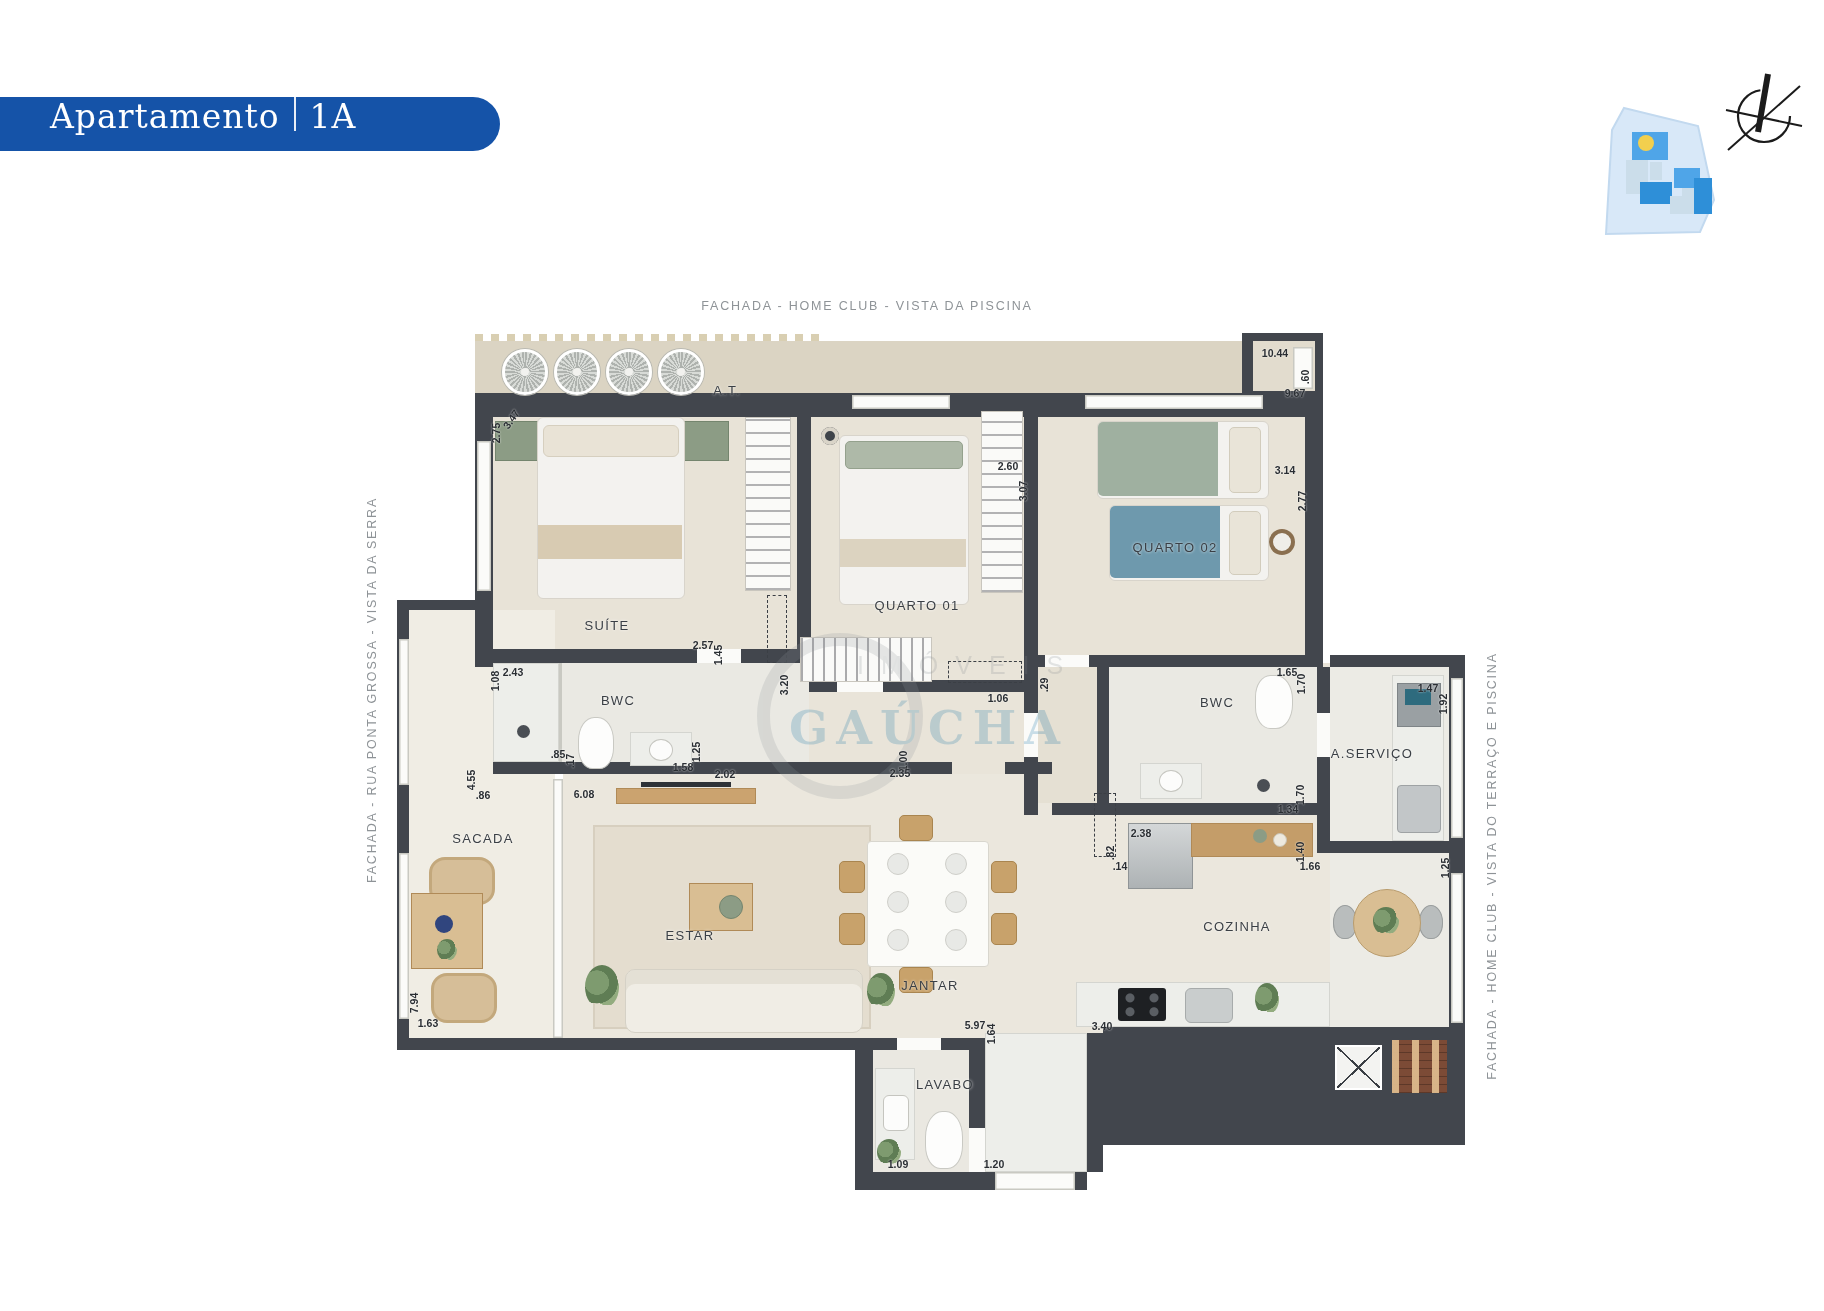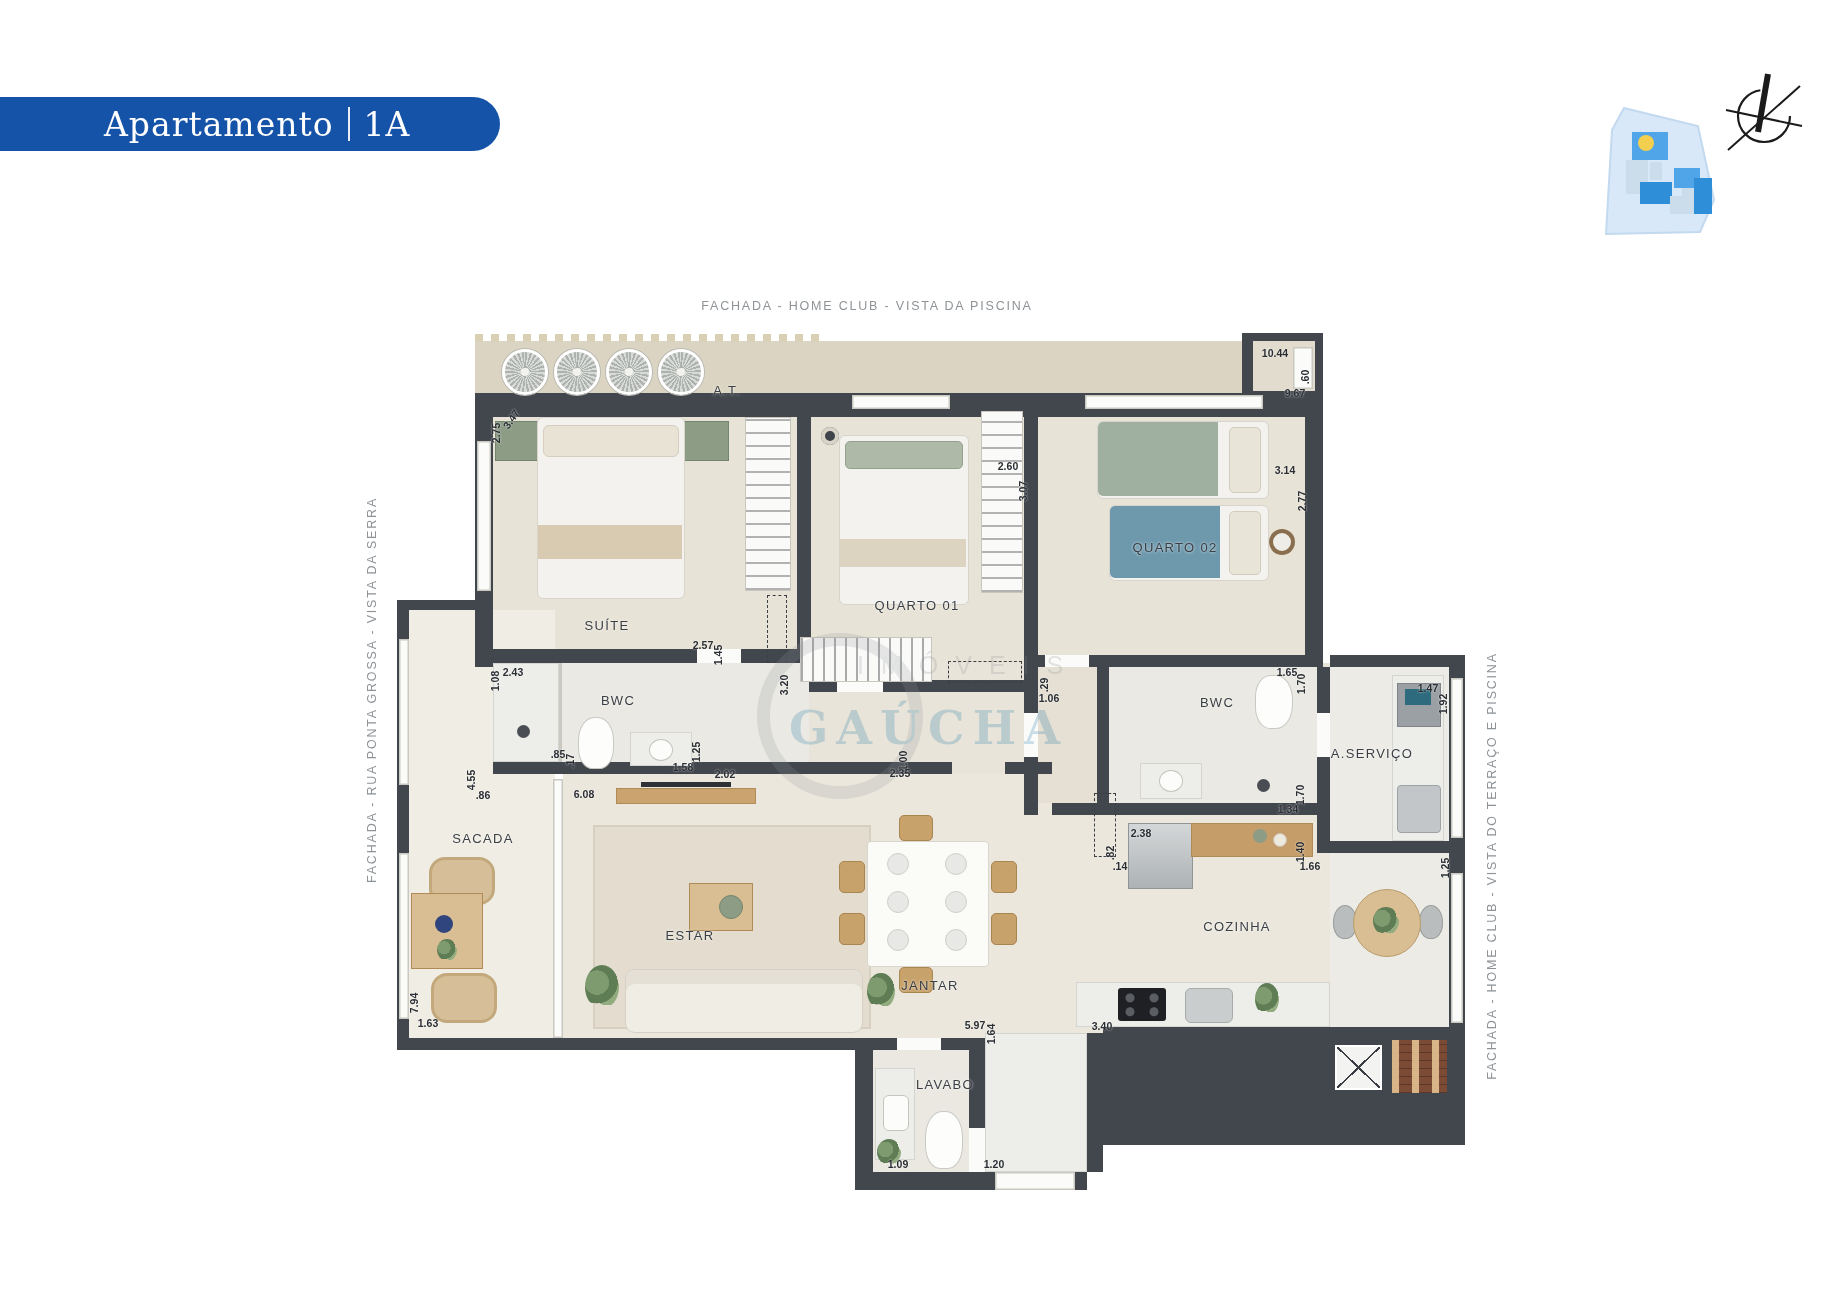--- a/index.html
+++ b/index.html
@@ -1,20 +1,20 @@
 <!DOCTYPE html>
 <html><head>
 <meta charset="utf-8">
 <style>
   html,body{margin:0;padding:0;background:#fff;}
   .page{position:relative;width:1824px;height:1311px;background:#fff;overflow:hidden;
         font-family:"Liberation Sans","DejaVu Sans",sans-serif;}
   
   .badge{position:absolute;left:0;top:97px;width:500px;height:54px;background:#1553A8;
-         border-radius:0 28px 28px 0;display:flex;align-items:center;padding-left:104px;box-sizing:border-box;}
+         border-radius:0 28px 28px 0;display:flex;align-items:flex-start;padding-left:50px;box-sizing:border-box;}
   .badge-title,.badge-unit{font-family:"DejaVu Serif","Liberation Serif",serif;font-size:33px;color:#fff;letter-spacing:1px;}
   .badge-sep{width:2px;height:34px;background:#fff;margin:0 14px;opacity:.9;}
   .areas{position:absolute;left:122px;top:168px;color:#3A4450;font-size:17px;line-height:1.34;}
   
   .facade{position:absolute;color:#8E9397;font-size:12.5px;letter-spacing:1.8px;white-space:nowrap;}
   .facade-top{left:667px;top:299px;width:400px;text-align:center;}
   .facade-left{left:372px;top:690px;transform:translate(-50%,-50%) rotate(-90deg);}
   .facade-right{left:1492px;top:866px;transform:translate(-50%,-50%) rotate(-90deg);}
   
   .keyplan{position:absolute;left:1596px;top:96px;}
@@ -294,21 +294,21 @@
         <span class="dim" style="left: 306px; top: 312px; transform: translate(-50%, -50%) rotate(0deg);">2.57</span>
         <span class="dim" style="left: 321px; top: 322px; transform: translate(-50%, -50%) rotate(-90deg);">1.45</span>
         <span class="dim" style="left: 116px; top: 339px; transform: translate(-50%, -50%) rotate(0deg);">2.43</span>
         <span class="dim" style="left: 98px; top: 348px; transform: translate(-50%, -50%) rotate(-90deg);">1.08</span>
         <span class="dim" style="left: 161px; top: 421px; transform: translate(-50%, -50%) rotate(0deg);">.85</span>
         <span class="dim" style="left: 173px; top: 428px; transform: translate(-50%, -50%) rotate(-90deg);">.17</span>
         <span class="dim" style="left: 286px; top: 434px; transform: translate(-50%, -50%) rotate(0deg);">1.58</span>
         <span class="dim" style="left: 299px; top: 419px; transform: translate(-50%, -50%) rotate(-90deg);">1.25</span>
         <span class="dim" style="left: 328px; top: 441px; transform: translate(-50%, -50%) rotate(0deg);">2.02</span>
         <span class="dim" style="left: 387px; top: 352px; transform: translate(-50%, -50%) rotate(-90deg);">3.20</span>
-        <span class="dim" style="left: 652px; top: 365px; transform: translate(-50%, -50%) rotate(0deg);">1.06</span>
+        <span class="dim" style="left: 601px; top: 365px; transform: translate(-50%, -50%) rotate(0deg);">1.06</span>
         <span class="dim" style="left: 647px; top: 352px; transform: translate(-50%, -50%) rotate(-90deg);">.29</span>
         <span class="dim" style="left: 506px; top: 428px; transform: translate(-50%, -50%) rotate(-90deg);">1.00</span>
         <span class="dim" style="left: 503px; top: 440px; transform: translate(-50%, -50%) rotate(0deg);">2.35</span>
         <span class="dim" style="left: 890px; top: 339px; transform: translate(-50%, -50%) rotate(0deg);">1.65</span>
         <span class="dim" style="left: 904px; top: 351px; transform: translate(-50%, -50%) rotate(-90deg);">1.70</span>
         <span class="dim" style="left: 903px; top: 462px; transform: translate(-50%, -50%) rotate(-90deg);">1.70</span>
         <span class="dim" style="left: 891px; top: 476px; transform: translate(-50%, -50%) rotate(0deg);">1.34</span>
         <span class="dim" style="left: 1031px; top: 355px; transform: translate(-50%, -50%) rotate(0deg);">1.47</span>
         <span class="dim" style="left: 1046px; top: 371px; transform: translate(-50%, -50%) rotate(-90deg);">1.92</span>
         <span class="dim" style="left: 1048px; top: 535px; transform: translate(-50%, -50%) rotate(-90deg);">1.25</span>

